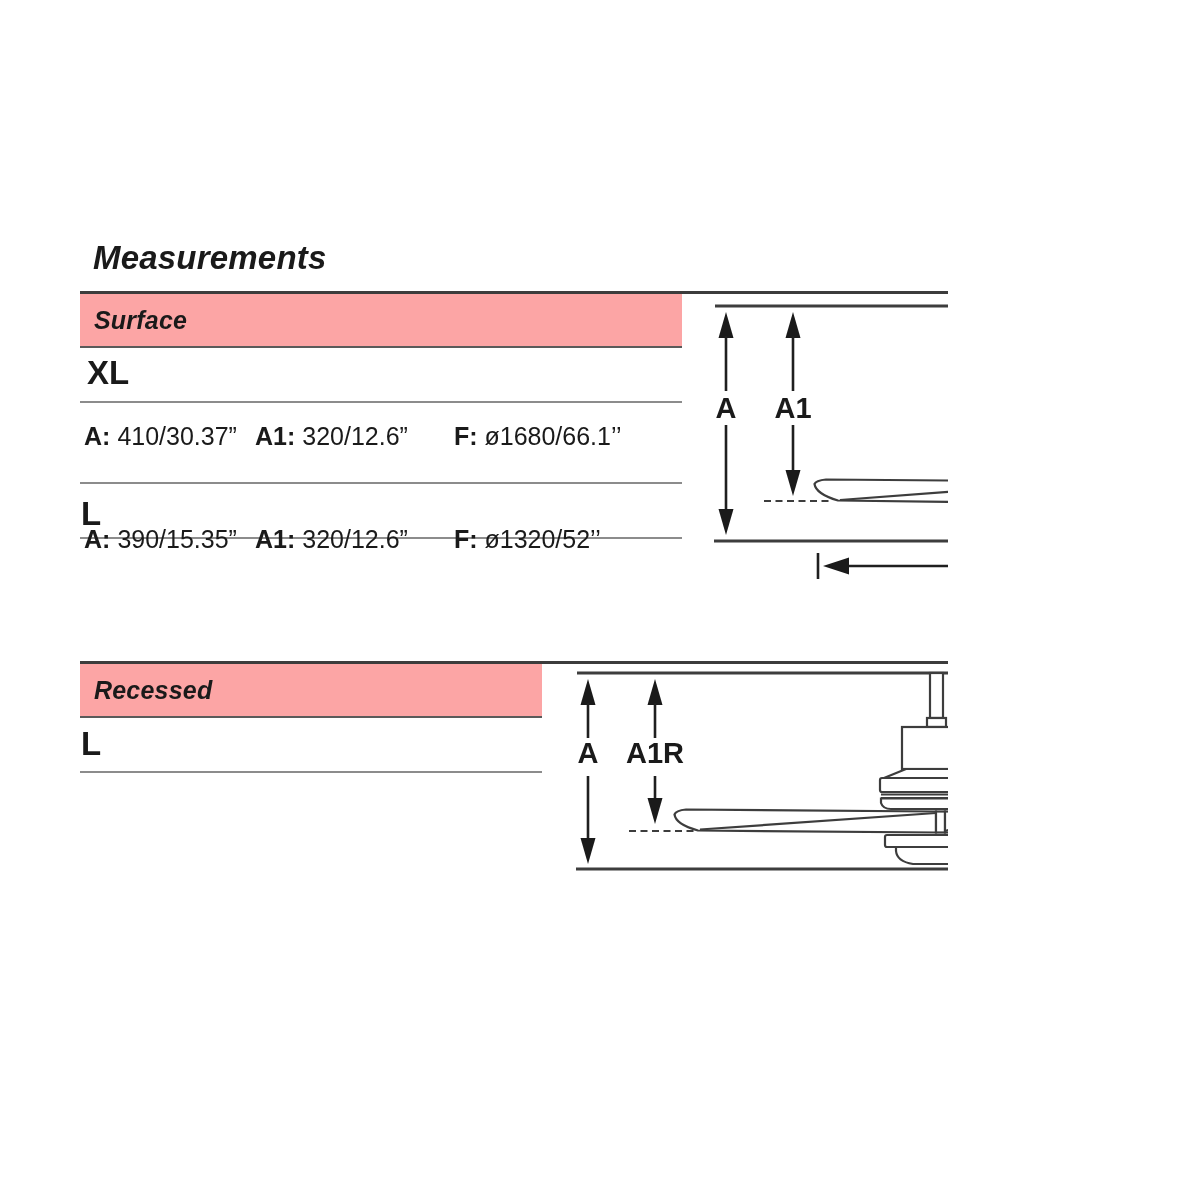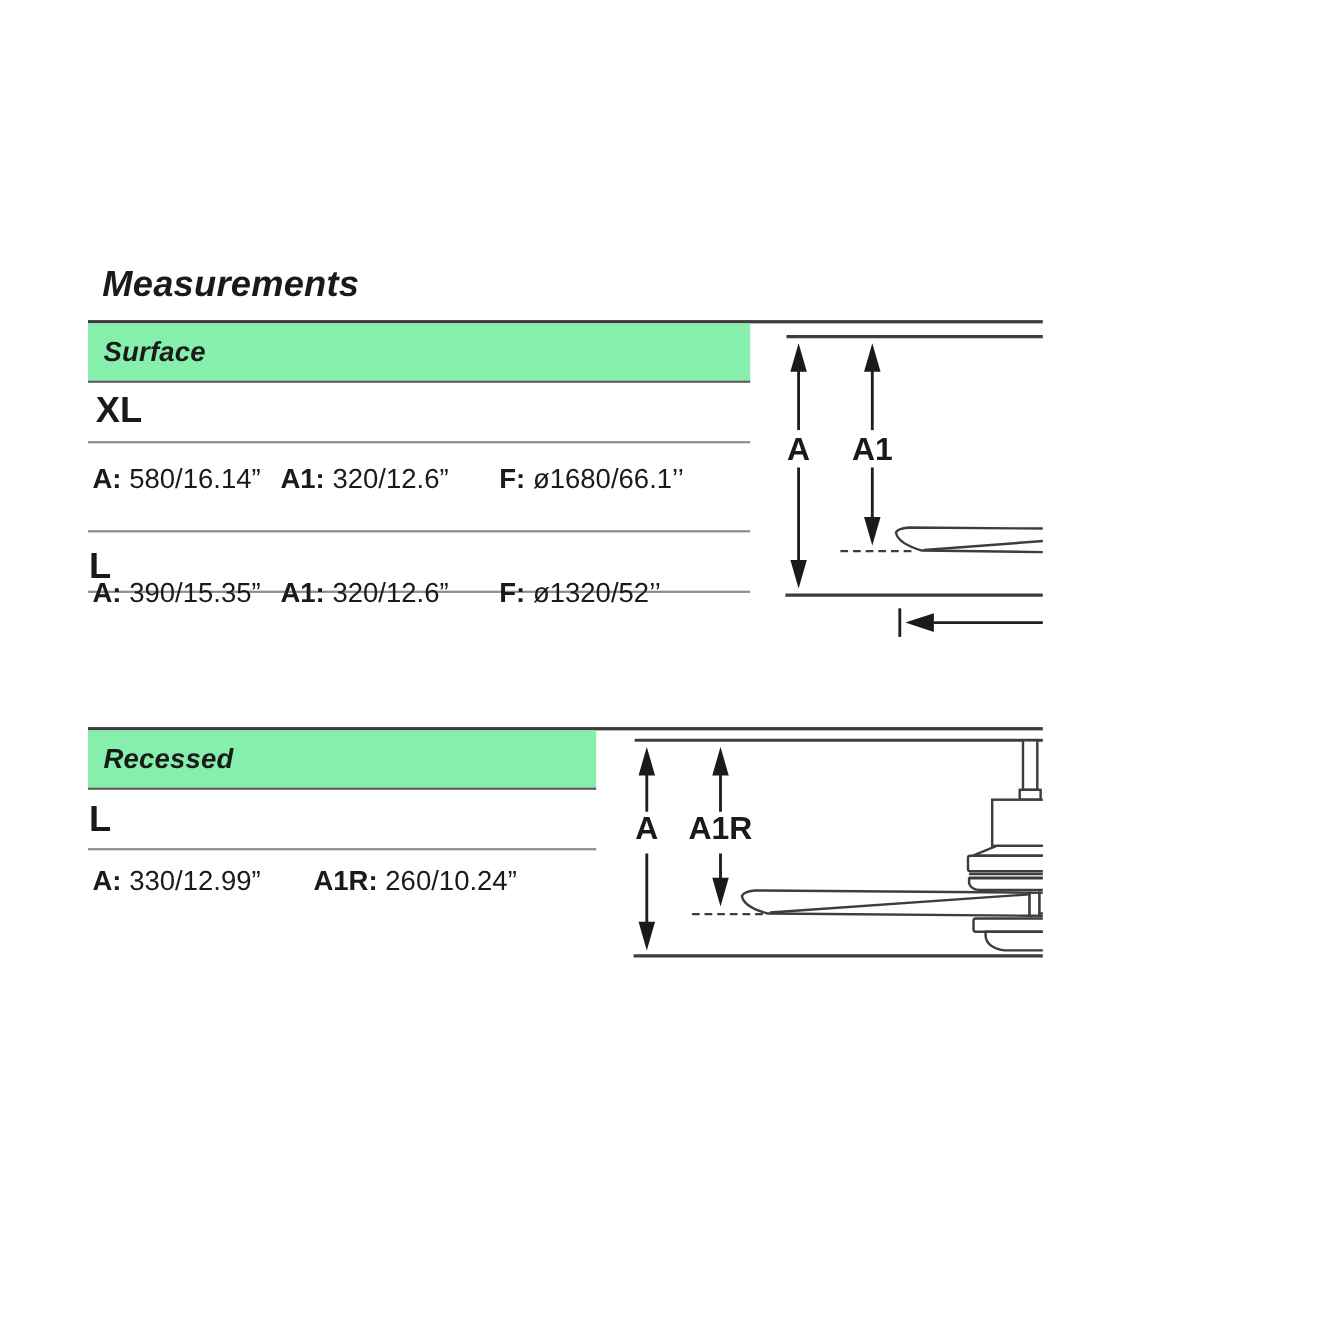--- a/index.html
+++ b/index.html
@@ -3,21 +3,21 @@
 <meta charset="utf-8">
 <style>
   html,body{margin:0;padding:0;background:#ffffff;}
   #canvas{
     position:relative;width:948px;height:1200px;background:#ffffff;overflow:hidden;
     font-family:"Liberation Sans","DejaVu Sans",sans-serif;color:#1a1a1a;
   }
   .rule{position:absolute;background:#8c8c8c;}
   .rule.heavy{background:#3c3c3c;}
   .rule.mid{background:#5a5a5a;}
-  .bar{position:absolute;background:#86efac;}
+  .bar{position:absolute;background:#fca5a5;}
   .bar .bar-label{
     position:absolute;left:14px;top:0;bottom:0;display:flex;align-items:center;
     font-size:25px;font-weight:bold;font-style:italic;letter-spacing:.2px;
   }
   .page-title{
     position:absolute;font-size:33px;font-weight:bold;font-style:italic;letter-spacing:.2px;
   }
   .size{position:absolute;font-size:33px;font-weight:bold;line-height:1;}
   .specs{position:absolute;display:flex;gap:18px;font-size:25px;line-height:1.2;white-space:nowrap;}
   .specs .pair{white-space:nowrap;}
@@ -52,21 +52,21 @@
   </div>
 
   <div class="rule mid" style="left:80px;top:346px;width:602px;height:2px;"></div>
 
   <div class="size" style="left:87px;top:356px;">XL</div>
 
   <div class="rule" style="left:80px;top:401px;width:602px;height:2px;"></div>
 
   <div class="specs" style="left:84px;top:421px;">
     <span class="pair">
-      <span class="lbl">A:</span><span>580/16.14”</span>
+      <span class="lbl">A:</span><span>410/30.37”</span>
     </span>
     <span class="pair">
       <span class="lbl">A1:</span><span>320/12.6”</span>
     </span>
     <span class="pair pad-f">
       <span class="lbl">F:</span><span>ø1680/66.1’’</span>
     </span>
   </div>
 
   <div class="rule" style="left:80px;top:482px;width:602px;height:2px;"></div>
@@ -142,28 +142,20 @@
   <div class="bar" style="left:80px;top:664px;width:462px;height:52px;">
     <span class="bar-label">Recessed</span>
   </div>
 
   <div class="rule mid" style="left:80px;top:716px;width:462px;height:2px;"></div>
 
   <div class="size" style="left:81px;top:727px;">L</div>
 
   <div class="rule" style="left:80px;top:771px;width:462px;height:2px;"></div>
 
-  <div class="specs wide" style="left:84px;top:786px;">
-    <span class="pair">
-      <span class="lbl">A:</span><span>330/12.99”</span>
-    </span>
-    <span class="pair">
-      <span class="lbl">A1R:</span><span>260/10.24”</span>
-    </span>
-  </div>
 
   <svg style="left:555px;top:655px;" width="500" height="235" viewBox="555 655 500 235">
     <line class="boundary" x1="577" y1="673" x2="1008" y2="673"></line>
     <line class="boundary" x1="576" y1="869" x2="1008" y2="869"></line>
 
     <g>
       <polygon class="head" points="588,679 580.5,705 595.5,705"></polygon>
       <line class="dimline" x1="588" y1="703" x2="588" y2="738"></line>
       <line class="dimline" x1="588" y1="776" x2="588" y2="841"></line>
       <polygon class="head" points="588,864 580.5,838 595.5,838"></polygon>

